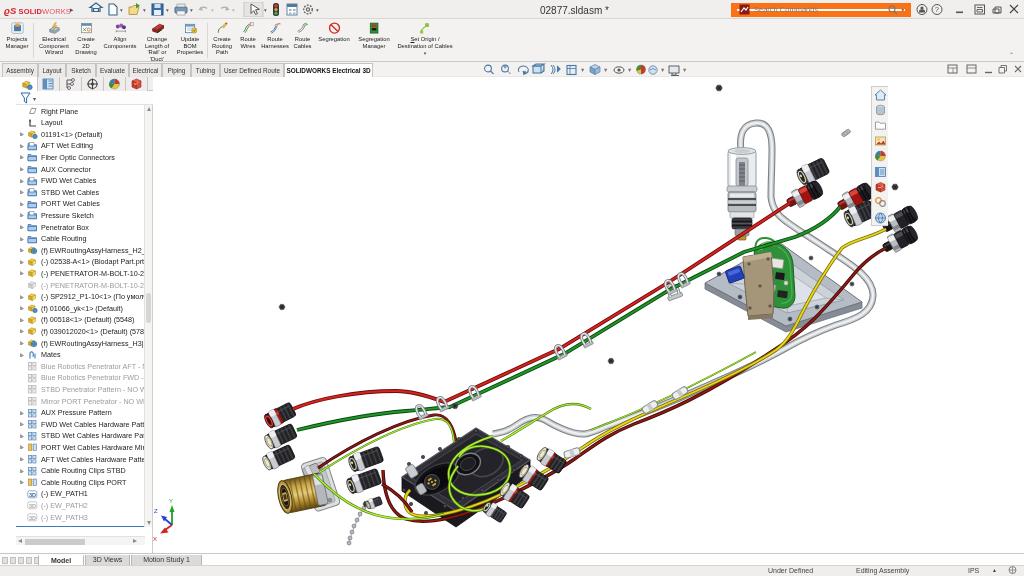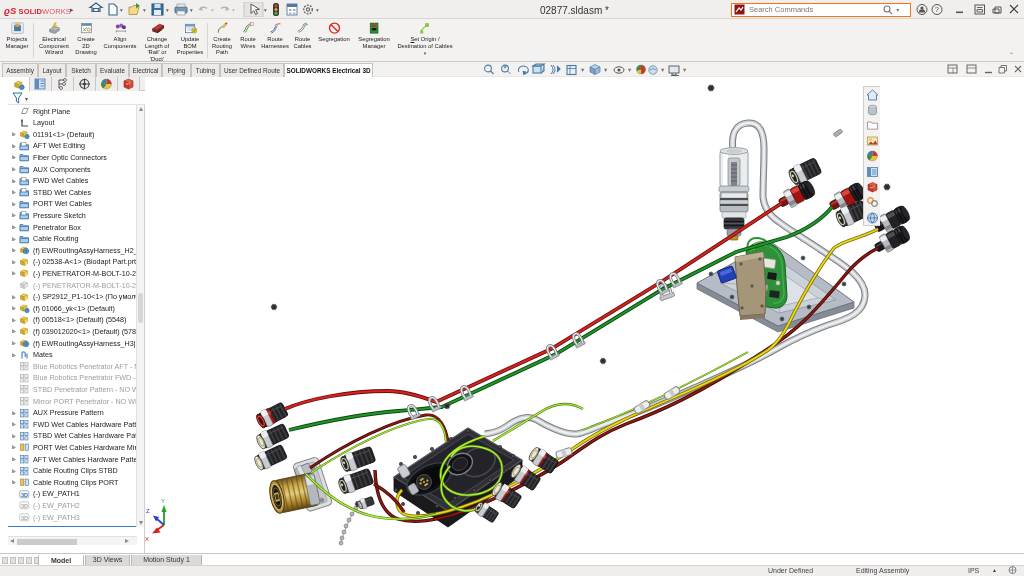--- a/index.html
+++ b/index.html
@@ -4,32 +4,32 @@
 *{margin:0;padding:0;box-sizing:border-box}
 html,body{width:1024px;height:576px;overflow:hidden}
 body{font-family:"Liberation Sans",sans-serif;background:#fff;position:relative}
 #app{position:absolute;left:0;top:0;width:1024px;height:576px;background:#fff}
 
 #titlebar{position:absolute;left:0;top:0;width:1024px;height:19px;background:#f0efee;border-bottom:1px solid #d8d5d3}
 #logo{position:absolute;left:4px;top:5px;font-size:7.5px;font-weight:bold;color:#d91f2e;font-style:italic;letter-spacing:0.1px}
 #logo .lt{font-weight:normal;color:#e4555f}
 .tbi{position:absolute;top:2px;height:15px;display:flex;align-items:center;color:#3d6e96}
 #fname{position:absolute;left:540px;top:5px;font-size:10px;color:#333}
-#searchbox{position:absolute;left:731px;top:2.5px;width:180px;height:14px;background:#fff;border:1px solid #f97316;display:flex;align-items:center;font-size:7.5px;color:#777}
+#searchbox{position:absolute;left:731px;top:2.5px;width:180px;height:14px;background:#fff;border:6px solid #f97316;display:flex;align-items:center;font-size:7.5px;color:#777}
 
 #ribbon{position:absolute;left:0;top:19px;width:1024px;height:43px;background:#f4f2f1;border-bottom:1px solid #cbc8c6}
 .ri{position:absolute;top:3px;text-align:center;font-size:5.8px;color:#1a1a1a;line-height:1.15}
 .ri svg{display:block;margin:0 auto 1px auto}
 .rsep{position:absolute;top:4px;width:1px;height:35px;background:#d8d5d3}
 
 #tabstrip{position:absolute;left:0;top:62px;width:1024px;height:15px;background:#f4f2f1;border-bottom:1px solid #e9e7e6}
 .tab{position:absolute;top:1px;height:14px;background:#eceae9;border:1px solid #c6c3c1;border-bottom:none;font-size:6.4px;color:#333;text-align:center;line-height:13px;overflow:hidden}
 .tab.act{background:#fff;font-weight:bold;color:#111;z-index:2}
 
-#main{position:absolute;left:8px;top:77px;width:872px;height:476px;background:#fff}
+#main{position:absolute;left:16px;top:77px;width:872px;height:476px;background:#fff}
 #scene{position:absolute;left:0;top:0}
 
 #panel{position:absolute;left:0;top:0;width:137px;height:476px;background:#fff;border-right:1px solid #d0cecd}
 #ptabs{position:absolute;left:0;top:0;width:137px;height:14px;border-bottom:1px solid #c9c6c4;background:#f1efee;display:flex}
 .ptab{width:22px;height:14px;border-right:1px solid #c9c6c4;display:flex;align-items:center;justify-content:center;background:#efedec}
 .ptab.act{background:#fff}
 #filterrow{position:absolute;left:0;top:14px;width:137px;height:14px;border-bottom:1px solid #e4e2e0;background:#fdfdfd}
 #tree{position:absolute;left:0;top:28px;width:129px;height:422px;overflow:hidden;font-size:7.2px;color:#1b1b1b}
 .tr{position:absolute;left:0;height:11px;display:flex;align-items:center;white-space:nowrap}
 .tr .ar{width:4px;height:4px;margin-left:4px;margin-right:3px;flex:none}
@@ -935,21 +935,21 @@
             </svg>
             <span>Fiber Optic Connectors</span>
           </div>
   <div class="tr" style="top:58.5px">
             <svg class="ar" width="4" height="5">
               <path d="M0 0 L4 2.5 L0 5z" fill="#9a9a9a"></path>
             </svg>
             <svg width="11" height="10">
               <use href="#i-fold"></use>
             </svg>
-            <span>AUX Components</span>
+            <span>AUX Connector</span>
           </div>
   <div class="tr" style="top:70.1px">
             <svg class="ar" width="4" height="5">
               <path d="M0 0 L4 2.5 L0 5z" fill="#9a9a9a"></path>
             </svg>
             <svg width="11" height="10">
               <use href="#i-foldd"></use>
             </svg>
             <span>FWD Wet Cables</span>
           </div>

